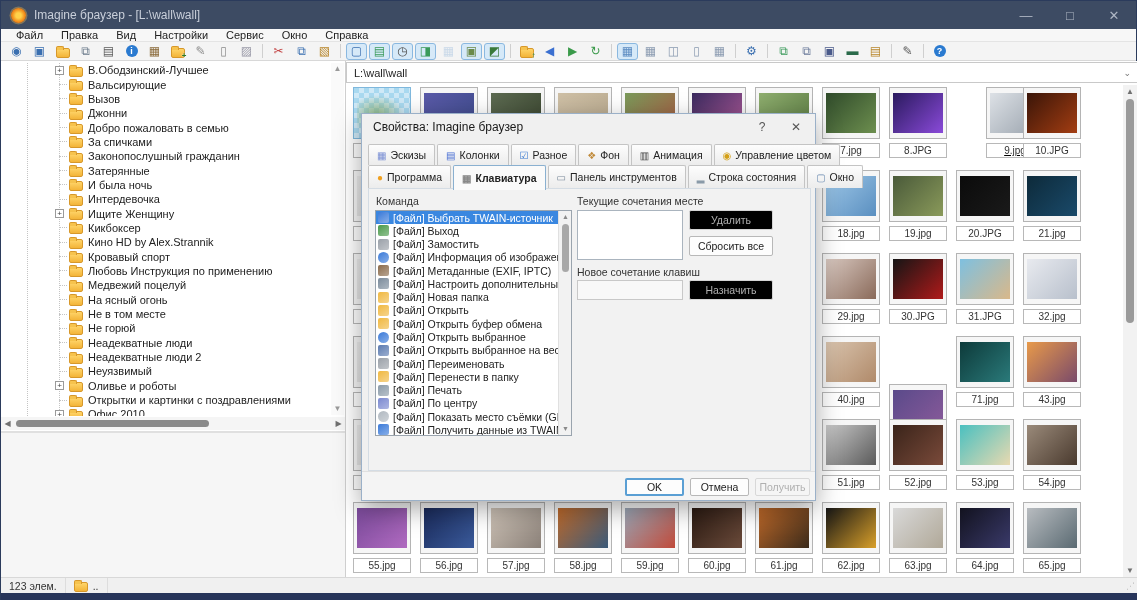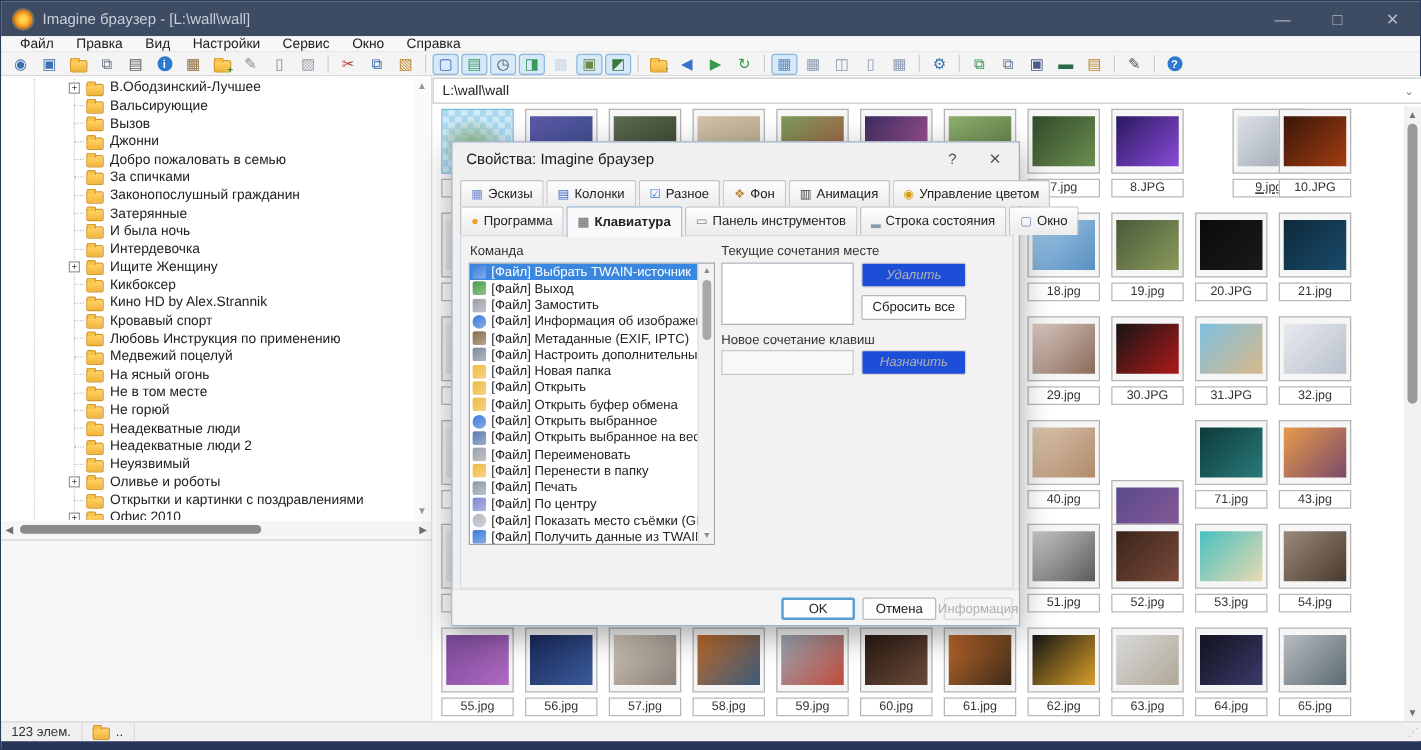--- a/index.html
+++ b/index.html
@@ -83,21 +83,21 @@
   .dlg-label { position:absolute; font-size:10.5px; color:#333; }
   .cmd-list { position:absolute; left:13px; top:96px; width:197px; height:226px; background:#fff; border:1px solid #9aa4ae; overflow:hidden; }
   .cmd-row { display:flex; align-items:center; height:13.28px; font-size:10.5px; color:#222; padding-left:2px; gap:4px; white-space:nowrap; overflow:hidden; width:183px; }
   .cmd-row.sel { background:#3a87e0; color:#fff; }
   .cmd-ico { flex:0 0 11px; width:11px; height:11px; border-radius:2px; }
   .cmd-scroll { position:absolute; right:0; top:0; width:13px; height:224px; background:#f2f2f2; border-left:1px solid #e0e0e0; }
   .cmd-scroll .arr { position:absolute; left:0; width:13px; height:12px; color:#8a8a8a; font-size:7px; text-align:center; line-height:12px; }
   .cmd-thumb { position:absolute; left:3px; top:13px; width:7px; height:48px; background:#a8a8a8; border-radius:4px; }
   .kbox { position:absolute; background:#fff; border:1px solid #aab4be; }
   .dbtn { position:absolute; height:20px; background:#fdfdfd; border:1px solid #b8b8b8; border-radius:2px; font-size:10.5px; color:#222; display:flex; align-items:center; justify-content:center; }
-  .dbtn.disabled { color:#b0b0b0; background:#1d4ed8; border-color:#d4d4d4;font-style:italic; }
+  .dbtn.disabled { color:#b0b0b0; background:#000000; border-color:#d4d4d4; }
   .dlg-footer { position:absolute; left:0; top:357px; width:453px; height:29px; background:#f4f4f4; border-top:1px solid #e0e0e0; }
   .fbtn { position:absolute; top:6px; height:18px; background:#fdfdfd; border:1px solid #b8b8b8; border-radius:2px; font-size:10.5px; color:#222; display:flex; align-items:center; justify-content:center; }
   .fbtn.focus { border:2px solid #5a9fd4;text-align:center; }
   .fbtn.disabled { color:#b0b0b0; background:#f5f5f5; border-color:#d8d8d8; }
 </style>
 </head>
 <body>
 
 <div class="window">
 
@@ -959,17 +959,17 @@
     <div class="dbtn disabled" style="left:327px;top:96px;width:84px">Удалить</div>
     <div class="dbtn" style="left:327px;top:122px;width:84px">Сбросить все</div>
 
     <div class="dlg-label" style="left:215px;top:152px">Новое сочетание клавиш</div>
     <div class="kbox" style="left:215px;top:166px;width:106px;height:20px;background:#f8f8f8;border-color:#c8c8c8"></div>
     <div class="dbtn disabled" style="left:327px;top:166px;width:84px">Назначить</div>
 
     <div class="dlg-footer">
       <div class="fbtn focus" style="left:263px;width:59px">OK</div>
       <div class="fbtn" style="left:328px;width:59px">Отмена</div>
-      <div class="fbtn disabled" style="left:393px;width:55px">Информация</div>
+      <div class="fbtn disabled" style="left:393px;width:55px">Получить</div>
     </div>
   </div>
 
 </div>
 
 </body></html>

